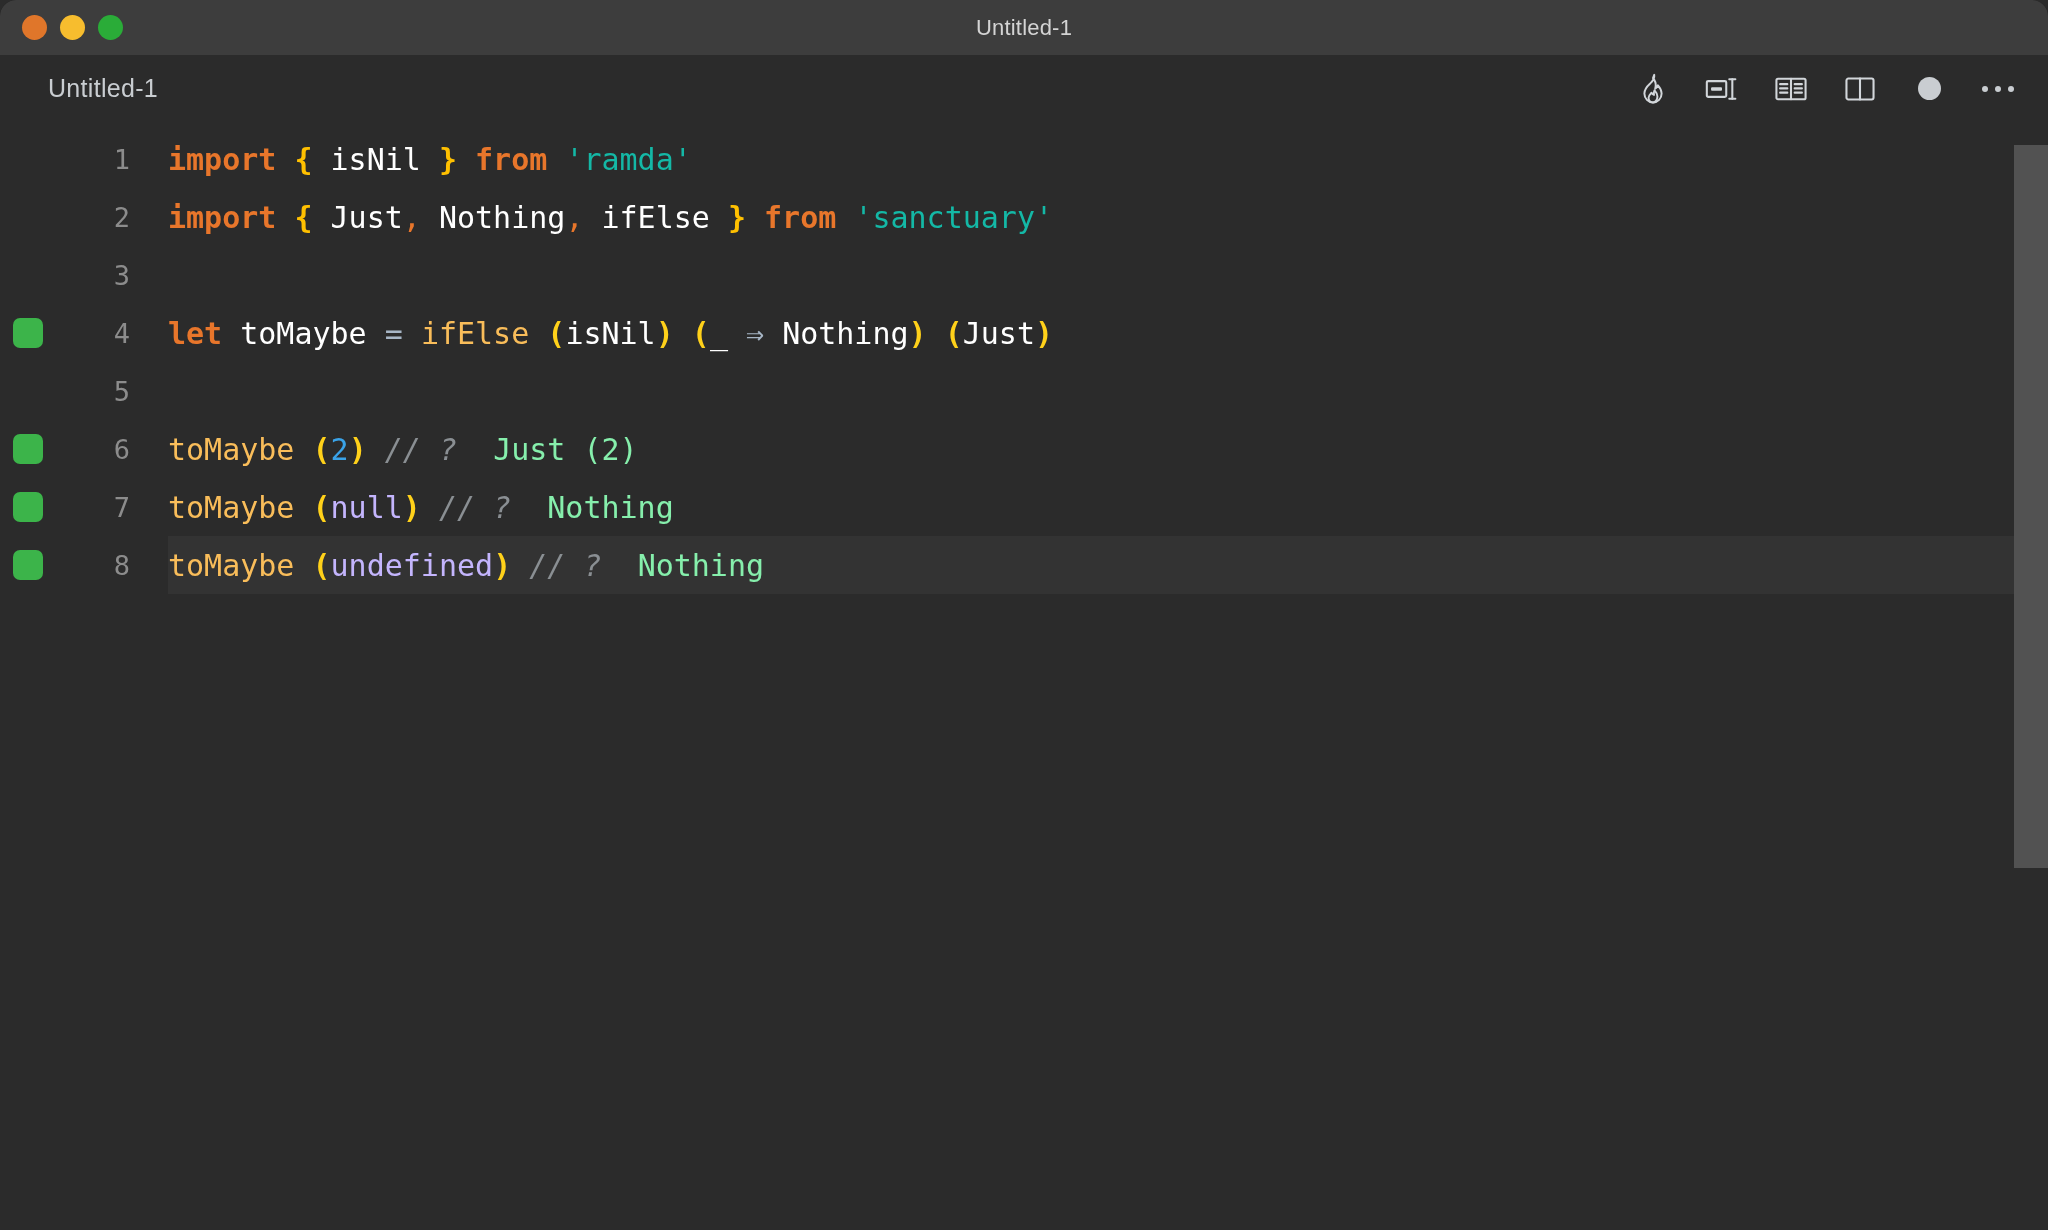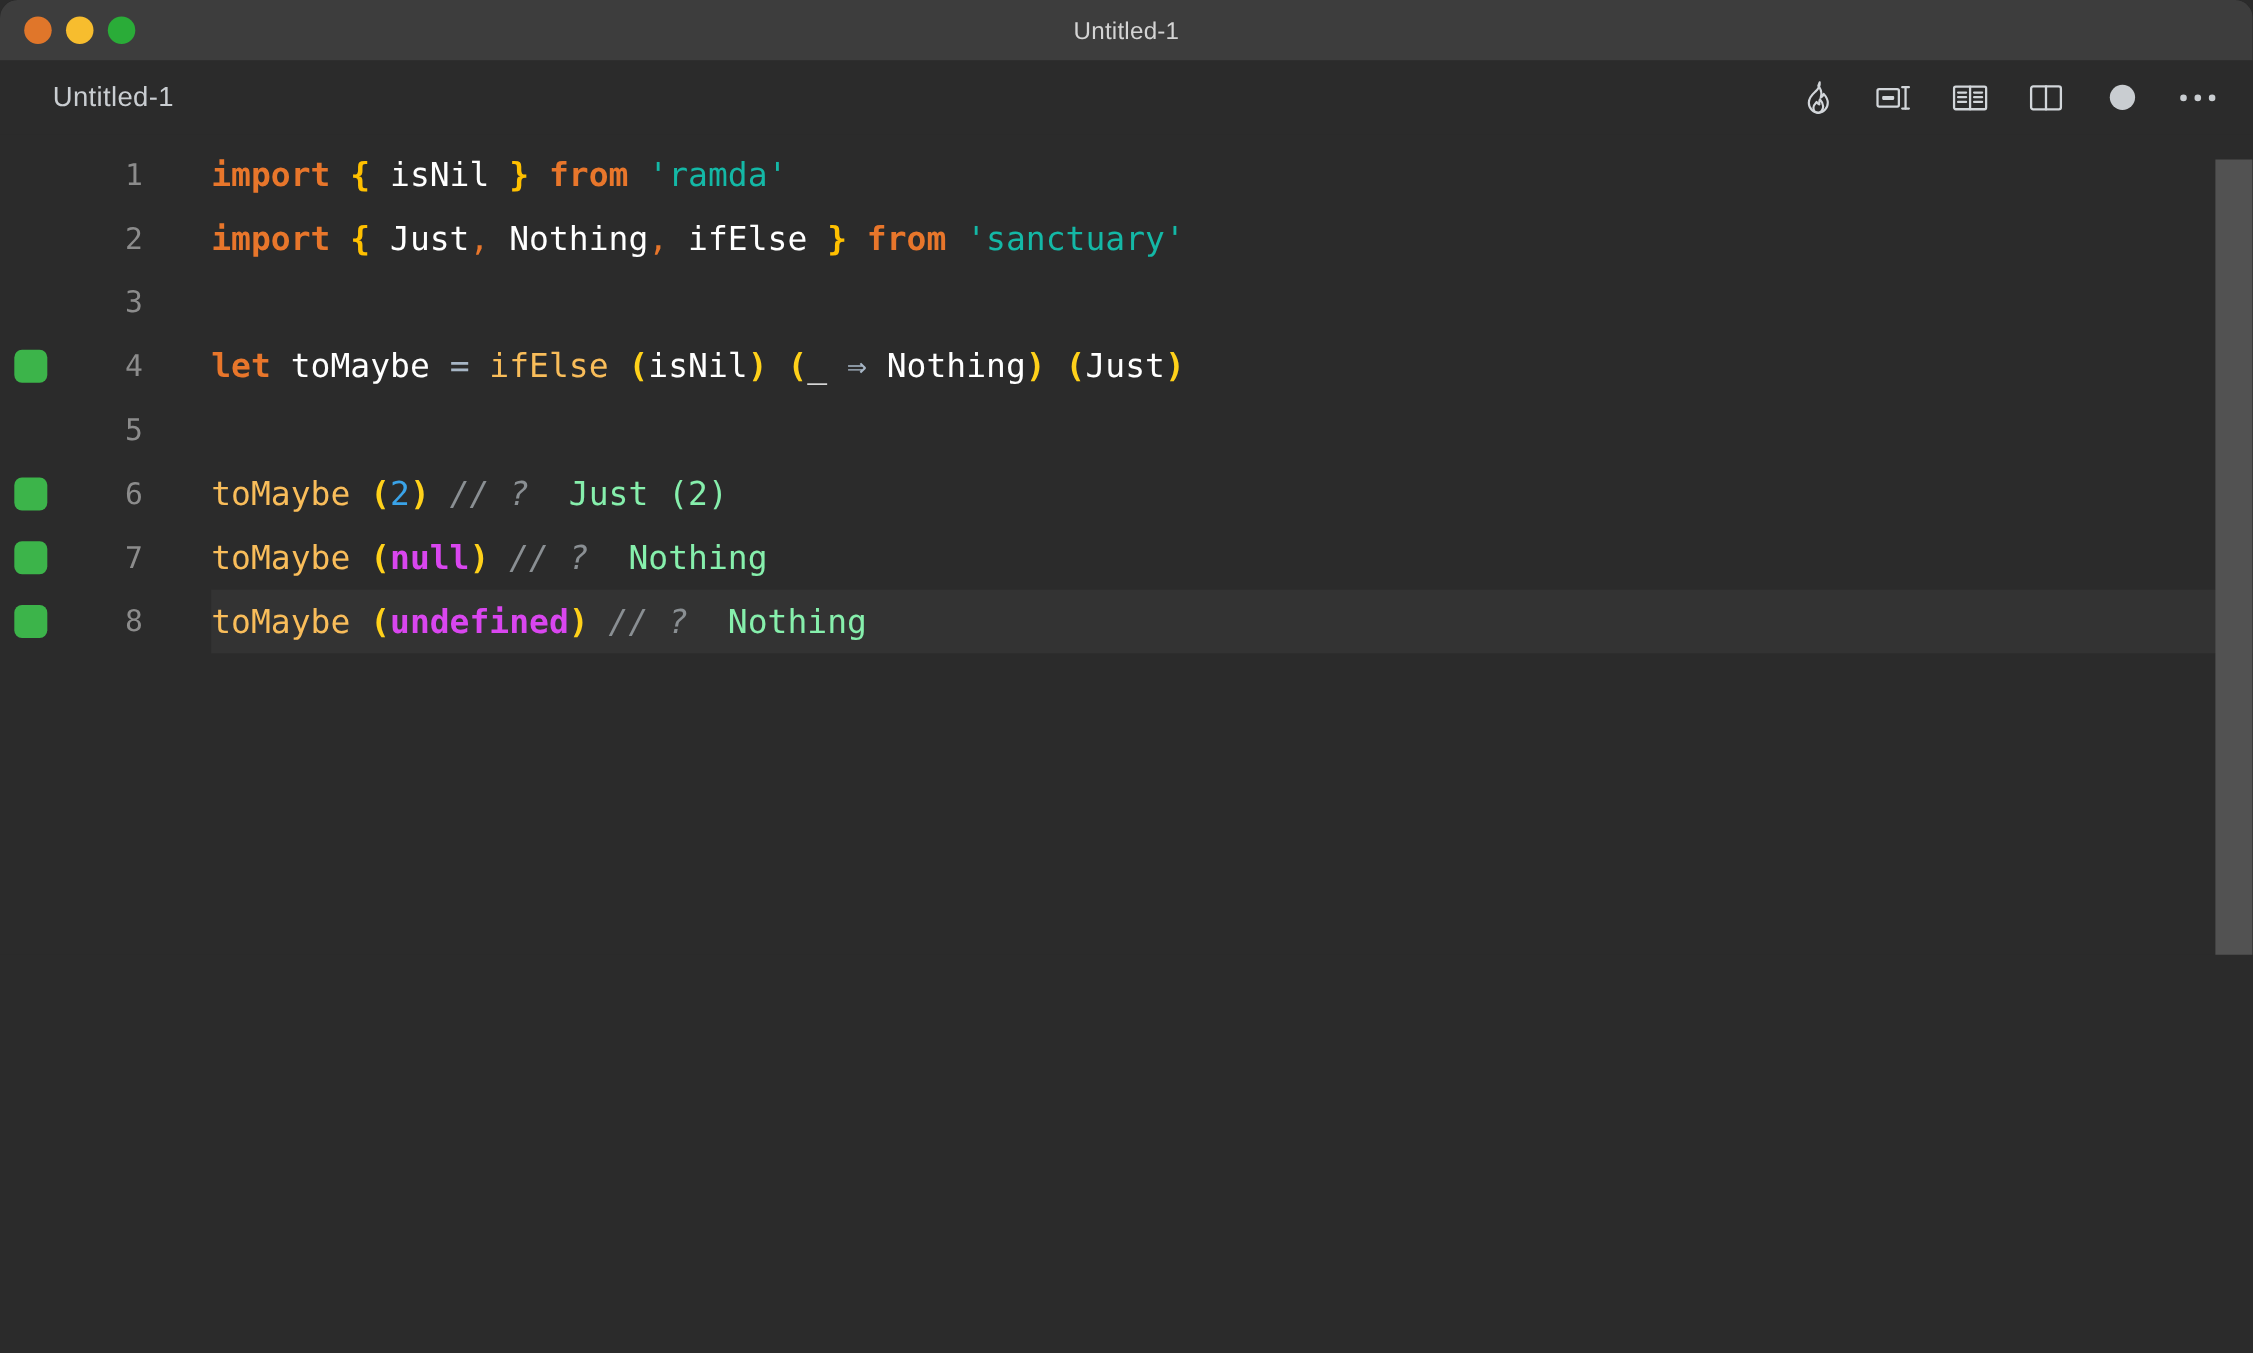--- a/index.html
+++ b/index.html
@@ -141,21 +141,21 @@
     text-align: right;
     padding-right: 0;
     font-family: "DejaVu Sans Mono", monospace;
     font-size: 27px;
     color: #8c8c8c;
     flex: 0 0 130px;
     user-select: none;
   }
   .code-col {
     flex: 1 1 auto;
-    margin-left: 62px;
+    margin-left: 38px;
     height: 58px;
     display: flex;
     align-items: center;
     font-family: "DejaVu Sans Mono", monospace;
     font-size: 30px;
     letter-spacing: 0px;
     color: #9fb3c4;
     padding-left: 0;
   }
   .code-col .txt { display: inline-block; }
@@ -164,21 +164,21 @@
   .kw       { color: #e8762b; font-weight: bold; }
   .brace    { color: #ffc000; font-weight: bold; }
   .ident    { color: #ffffff; }
   .str      { color: #14b8a6; }
   .punc     { color: #e8762b; }
   .func     { color: #f9bd5a; }
   .paren    { color: #ffd11a; font-weight: bold; }
   .num      { color: #3aa3e8; }
   .cmt      { color: #8a8f93; font-style: italic; }
   .type     { color: #86efac; }
-  .orangeval{ color: #d946ef; font-weight: bold; }
+  .orangeval{ color: #c4b5fd; font-weight: normal; }
   .arrow    { color: #a7b6c6; }
   .eq       { color: #a7b6c6; }
 
   
   .scrollbar-track {
     position: absolute;
     top: 0;
     right: 0;
     width: 34px;
     height: 100%;

